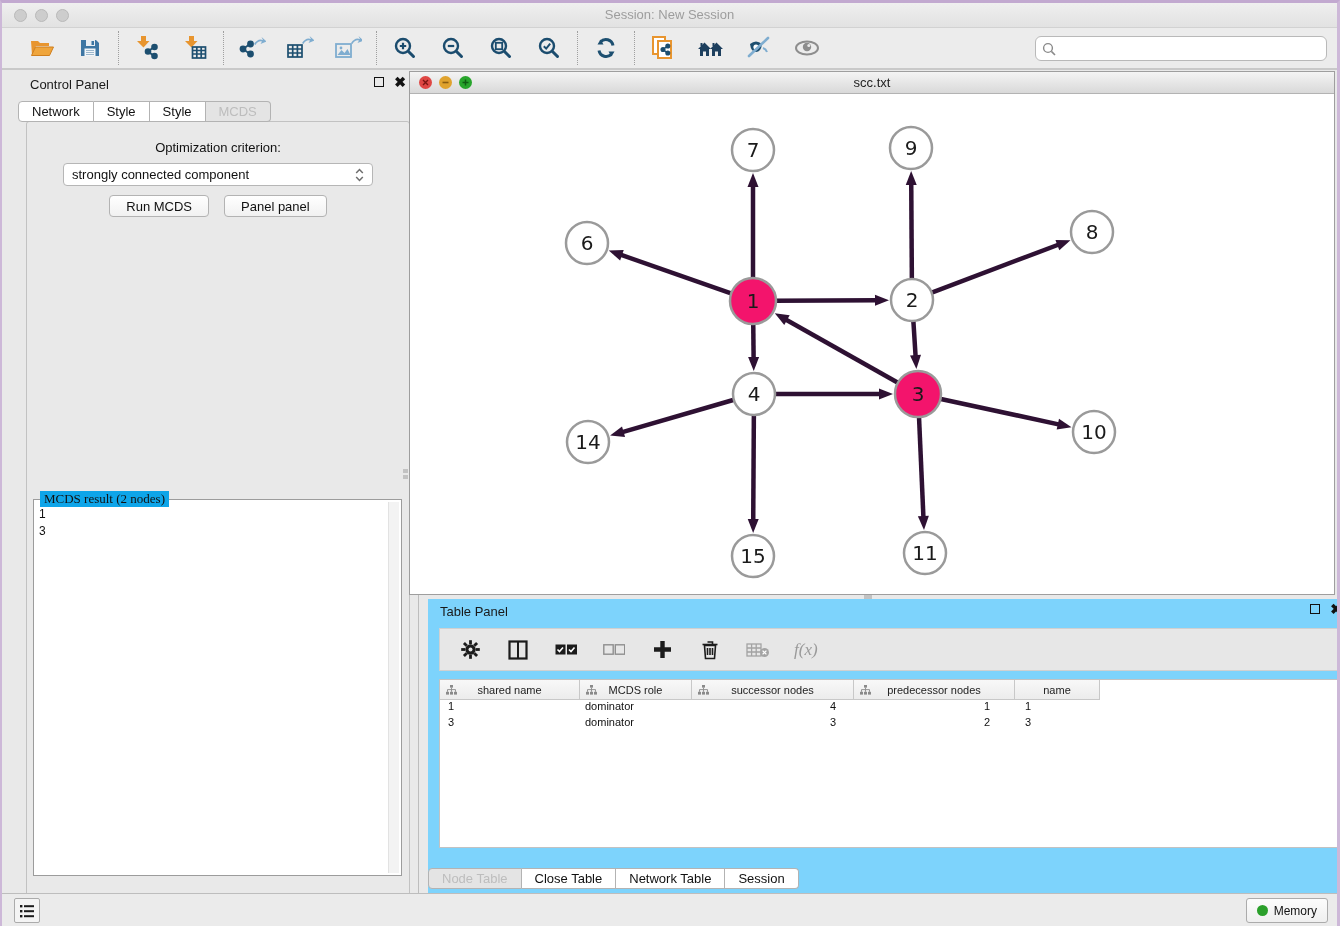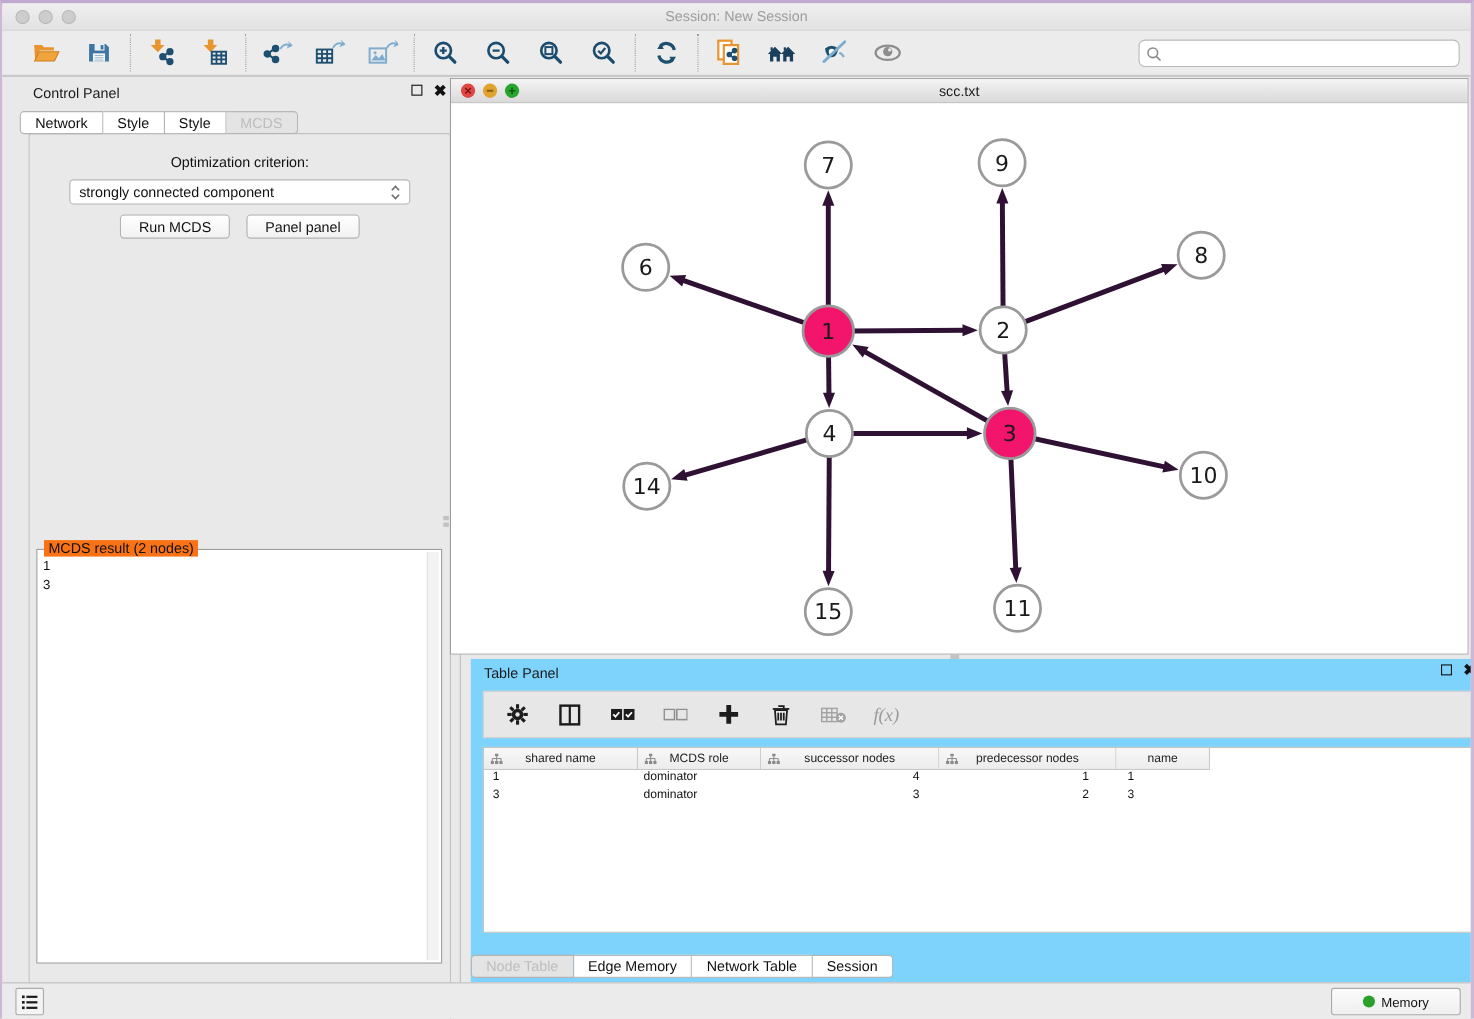--- a/index.html
+++ b/index.html
@@ -53,22 +53,22 @@
   .dropdown { position:absolute; left:36px; top:41px; width:310px; height:23px; background:#fff;
     border:1px solid #b6b6b6; border-radius:4px; display:flex; align-items:center;
     padding:0 8px; font-size:13px; color:#111; }
   .dropdown .dval { flex:1; }
   .btnrow { position:absolute; top:73px; left:0; right:0; display:flex; justify-content:center; gap:15px; }
   .pushbtn { height:22px; padding:0 16px; font-size:13px; color:#111;
     background:linear-gradient(#ffffff,#f1f1f1); border:1px solid #b3b3b3; border-radius:4px;
     display:flex; align-items:center; cursor:default; }
   .groupbox { position:absolute; left:6px; width:369px; top:377px; height:377px;
     border:1px solid #9c9c9c; background:#fff; }
-  .groupbox .legend { position:absolute; top:-9px; left:6px; background:#f97316;
-    padding:0 4px; font-size:13px; color:#111; }
+  .groupbox .legend { position:absolute; top:-9px; left:6px; background:#0ea5e9;
+    padding:0 4px; font-size:13px; color:#111;font-family:Liberation Serif, serif; }
   .result-lines { position:absolute; left:5px; top:6px; font-size:12px; line-height:17px; color:#111; }
   .vscroll { position:absolute; top:2px; bottom:2px; right:2px; width:11px;
     background:#f3f3f3; border-left:1px solid #e2e2e2; }
   
   .net-window { position:absolute; left:407px; top:68px; width:926px; height:524px;
     border:1px solid #9e9e9e; background:#fff; }
   .net-titlebar { height:22px; background:linear-gradient(#f4f4f4,#d9d9d9);
     border-bottom:1px solid #b3b3b3; position:relative; }
   .net-title { position:absolute; top:3px; left:0; right:0; text-align:center; font-size:13px; color:#222; }
   .lights { position:absolute; left:9px; top:4px; display:flex; gap:7px; }
@@ -90,21 +90,21 @@
   .th .htext { width:100%; text-align:center; }
   .trow { display:flex; height:16px; }
   .td { font-size:11px; color:#111; padding:1px 0; }
   .tp-tabs { top:269px; }
   
   .statusbar { position:absolute; left:0; right:0; bottom:0; height:33px;
     background:#ebebeb; border-top:1px solid #bdbdbd; }
   .list-btn { position:absolute; left:12px; top:4px; width:26px; height:25px;
     background:#f4f4f4; border:1px solid #ababab; border-radius:2px;
     display:flex; align-items:center; justify-content:center; }
-  .memory-btn { position:absolute; right:9px; top:4px; height:25px; padding:0 28px;
+  .memory-btn { position:absolute; right:9px; top:4px; height:25px; padding:0 10px;
     background:linear-gradient(#fcfcfc,#efefef); border:1px solid #ababab; border-radius:3px;
     display:flex; align-items:center; gap:6px; font-size:12px; color:#111; }
   .memdot { width:11px; height:11px; border-radius:50%; }
   .splitter-dot { position:absolute; background:#c2c2c2; }
 </style>
 </head>
 <body>
 
 <div class="titlebar">
   <div class="traffic">
@@ -547,21 +547,21 @@
           <div class="td" style="width: 140px; text-align: left; padding: 0px 0px 0px 8px;">3</div>
           <div class="td" style="width: 112px; text-align: left; padding: 0px 0px 0px 5px;">dominator</div>
           <div class="td" style="width: 162px; text-align: right; padding: 0px 18px 0px 0px;">3</div>
           <div class="td" style="width: 161px; text-align: right; padding: 0px 25px 0px 0px;">2</div>
           <div class="td" style="width: 85px; text-align: left; padding: 0px 0px 0px 10px;">3</div>
         </div>
       </div>
   </div>
   <div class="tabrow tp-tabs" id="tp-tabs">
       <span class="tab active">Node Table</span>
-      <span class="tab">Edge Memory</span>
+      <span class="tab">Close Table</span>
       <span class="tab">Network Table</span>
       <span class="tab">Session</span>
     </div>
 </div>
 
 <div class="statusbar">
   <span class="list-btn">
     <svg width="16" height="14" viewBox="0 0 16 14">
         <g fill="#1c1c1c">
           <rect x="1" y="1" width="2.4" height="2.4"></rect>

